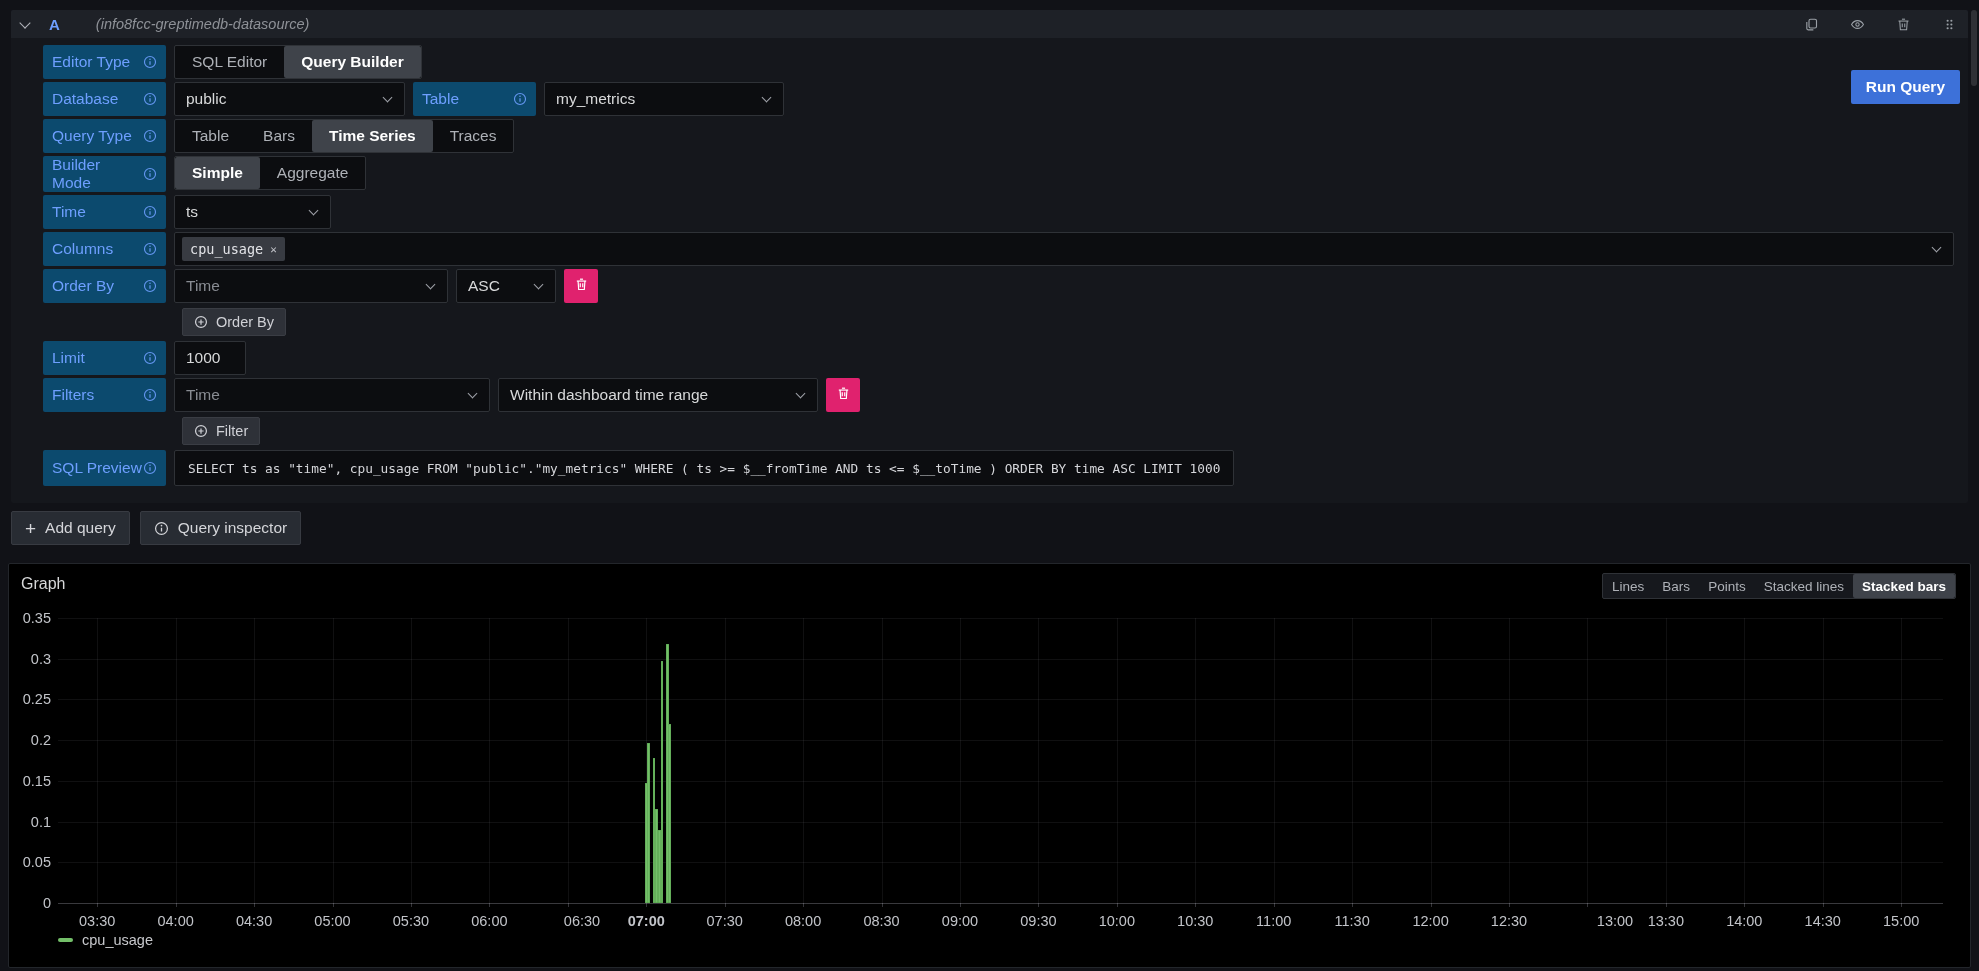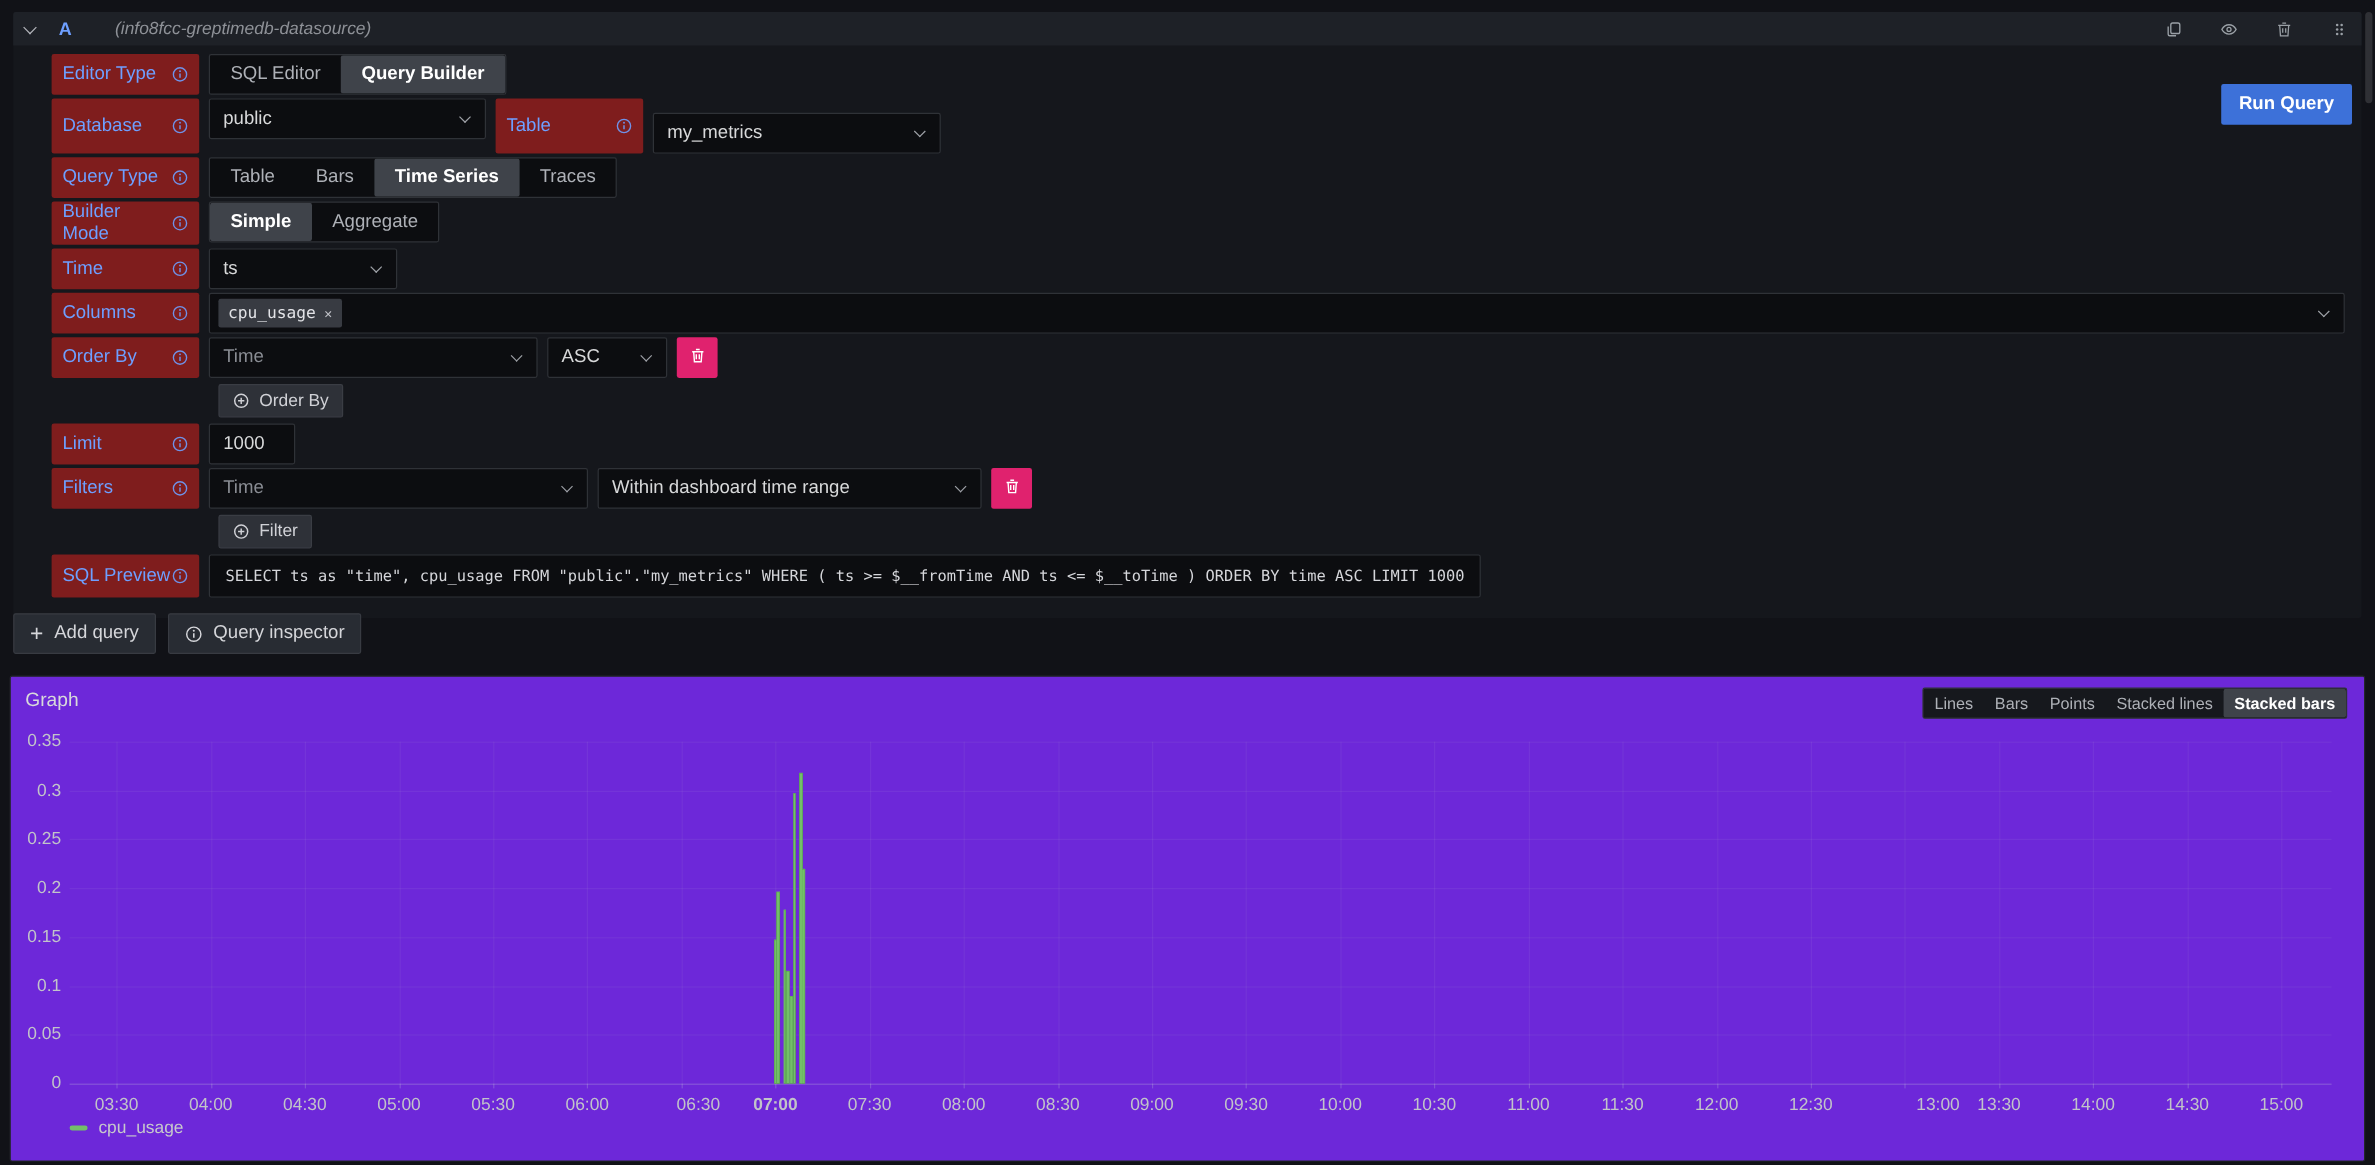--- a/index.html
+++ b/index.html
@@ -18,39 +18,39 @@
   }
   .qheader .refid { color:#6e9fff; font-weight:700; font-size:15px; margin-left:6px; }
   .qheader .dsname { color:#8e9197; font-style:italic; font-size:14.5px; margin-left:22px; }
   .hspacer { flex:1; }
   .hicon { width:18px; height:18px; color:#9aa0a6; display:flex; align-items:center; justify-content:center; cursor:pointer; margin-left:14px; background:none; border:none; }
   .hicon svg { width:15px; height:15px; }
   .collapse-chev { width:8px; height:8px; border-right:1.6px solid #b3b5bb; border-bottom:1.6px solid #b3b5bb; transform:rotate(45deg); margin-top:-3px; }
   .qform { padding:7px 14px 14px 32px; position:relative; }
   .row { display:flex; align-items:stretch; gap:8px; margin-bottom:3px; min-height:34px; }
   .flabel {
-    width:123px; min-width:123px; background:#7f1d1d; border-radius:2px;
+    width:123px; min-width:123px; background:#0c4a6e; border-radius:2px;
     display:flex; align-items:center; justify-content:space-between; padding:0 9px;
     color:#6e9fff; font-size:15.5px; font-weight:500;
   }
   .info { display:flex; align-items:center; color:#6e9fff; opacity:.9; }
   .info svg { width:14px; height:14px; }
   
   .seg { display:inline-flex; background:#0c0d10; border:1px solid #2f3237; border-radius:2px; overflow:hidden; height:34px; }
   .seg-opt { background:transparent; border:none; color:#aeb1b7; font-size:15.5px; font-family:inherit; padding:0 17px; cursor:pointer; height:100%; }
   .seg-opt.sel { background:#3f434a; color:#ffffff; font-weight:700; border-radius:2px; }
   
   .select, .tinput {
     position:relative; background:#0c0d10; border:1px solid #2f3237; border-radius:2px;
     height:34px; display:flex; align-items:center; padding:0 30px 0 11px; font-size:15.5px; color:#d8d9da; cursor:pointer;
   }
   .tinput { cursor:text; }
   .select .chev { position:absolute; right:13px; top:calc(50% - 5px); width:7px; height:7px; border-right:1.6px solid #9fa2a8; border-bottom:1.6px solid #9fa2a8; transform:rotate(45deg); }
   .muted { color:#898c93; }
-  .w231{width:231px;} .w240{width:240px;margin-top:12px;} .w157{width:157px;} .w274{width:274px;} .w100{width:100px;} .w72{width:72px;} .w316{width:316px;} .w320{width:320px;}
+  .w231{width:231px;} .w240{width:240px;} .w157{width:157px;} .w274{width:274px;} .w100{width:100px;} .w72{width:72px;} .w316{width:316px;} .w320{width:320px;}
   .grow { flex:1; }
   .tag { display:inline-flex; align-items:center; gap:7px; background:#383b42; border-radius:2px; height:24px; padding:0 8px; font-family:"DejaVu Sans Mono", monospace; font-size:13.5px; color:#e2e3e7; }
   .tag .x { font-size:11px; color:#c0c2c8; cursor:pointer; line-height:1; }
   .trashbtn { width:34px; height:34px; background:#e0226e; border:none; border-radius:2px; color:#fff; display:flex; align-items:center; justify-content:center; cursor:pointer; }
   .trashbtn svg { width:15px; height:15px; }
   .addbtn {
     display:inline-flex; align-items:center; gap:8px; height:28px; padding:0 11px; margin:2px 0 5px 139px;
     background:#2e3138; border:1px solid #3a3d44; border-radius:2px; color:#d0d1d6; font-size:14.5px; font-weight:500; cursor:pointer; font-family:inherit;
   }
   .addbtn svg { width:14px; height:14px; }
@@ -61,21 +61,21 @@
   .runquery {
     position:absolute; right:8px; top:32px; height:34px; padding:0 15px;
     background:#3d71d9; color:#fff; border:none; border-radius:2px; font-size:15.5px; font-weight:700; cursor:pointer; font-family:inherit;
   }
   
   .actionrow { position:absolute; left:11px; top:511px; display:flex; gap:10px; }
   .gbtn { display:inline-flex; align-items:center; gap:9px; height:34px; padding:0 13px; background:#282c33; border:1px solid #383b42; border-radius:2px; color:#d5d6da; font-size:15.5px; font-weight:500; cursor:pointer; font-family:inherit; }
   .gbtn svg { width:15px; height:15px; }
   .plus { font-size:19px; font-weight:400; color:#d5d6da; line-height:1; }
   
-  .panel { position:absolute; left:8px; right:8px; top:563px; height:405px; background:#6d28d9; border:1px solid #23262b; border-radius:2px; }
+  .panel { position:absolute; left:8px; right:8px; top:563px; height:405px; background:#000000; border:1px solid #23262b; border-radius:2px; }
   .ptitle { position:absolute; left:12px; top:11px; font-size:16px; font-weight:500; color:#d8d9da; }
   .ptoggle { position:absolute; right:14px; top:9px; display:inline-flex; border:1px solid #2f3237; border-radius:2px; overflow:hidden; height:26px; background:#16181d; }
   .ptoggle .seg-opt { font-size:13.5px; padding:0 9px; }
   .ptoggle .seg-opt.sel { background:#3f434a; font-weight:700; }
   #plot { position:absolute; left:49px; top:54px; right:27px; height:285px; }
   .gl-h { position:absolute; left:0; right:0; height:1px; background:rgba(204,204,220,0.08); }
   .gl-v { position:absolute; top:0; bottom:0; width:1px; background:rgba(204,204,220,0.08); }
   .axis0 { position:absolute; left:0; right:0; bottom:-1px; height:1px; background:rgba(204,204,220,0.28); }
   .tickstub { position:absolute; width:1px; height:4px; background:rgba(204,204,220,0.25); }
   .ylab { position:absolute; width:38px; text-align:right; font-size:14.5px; color:#c2c4c9; }

